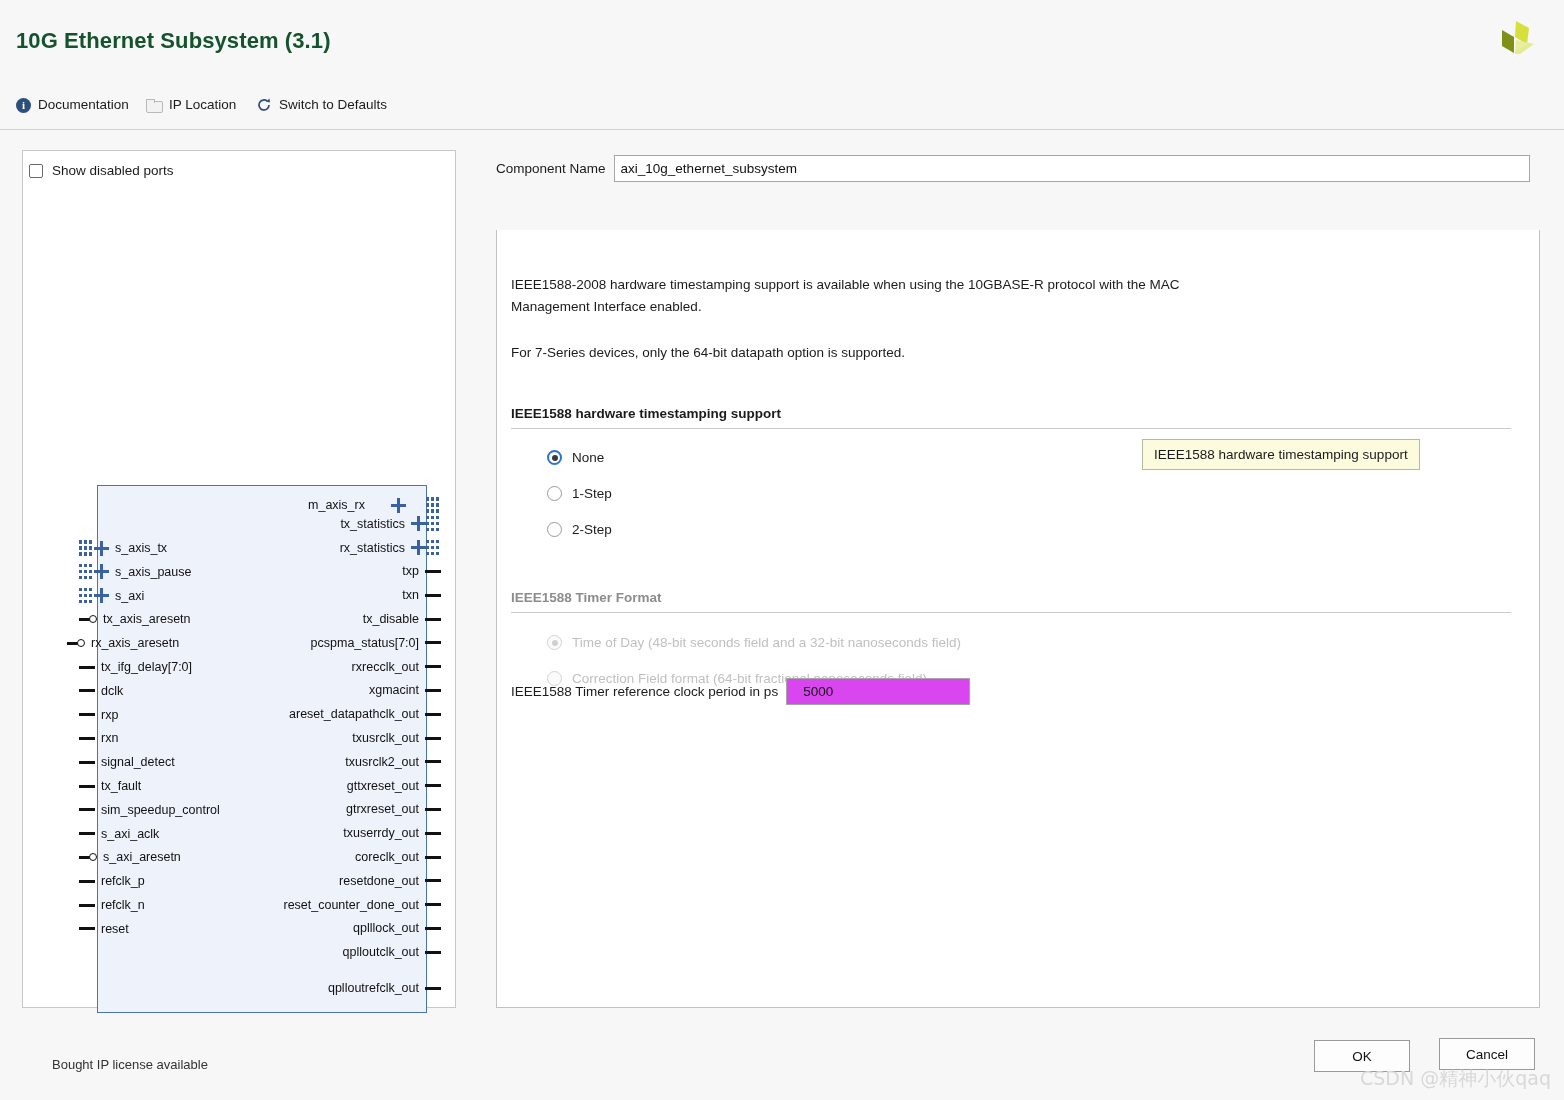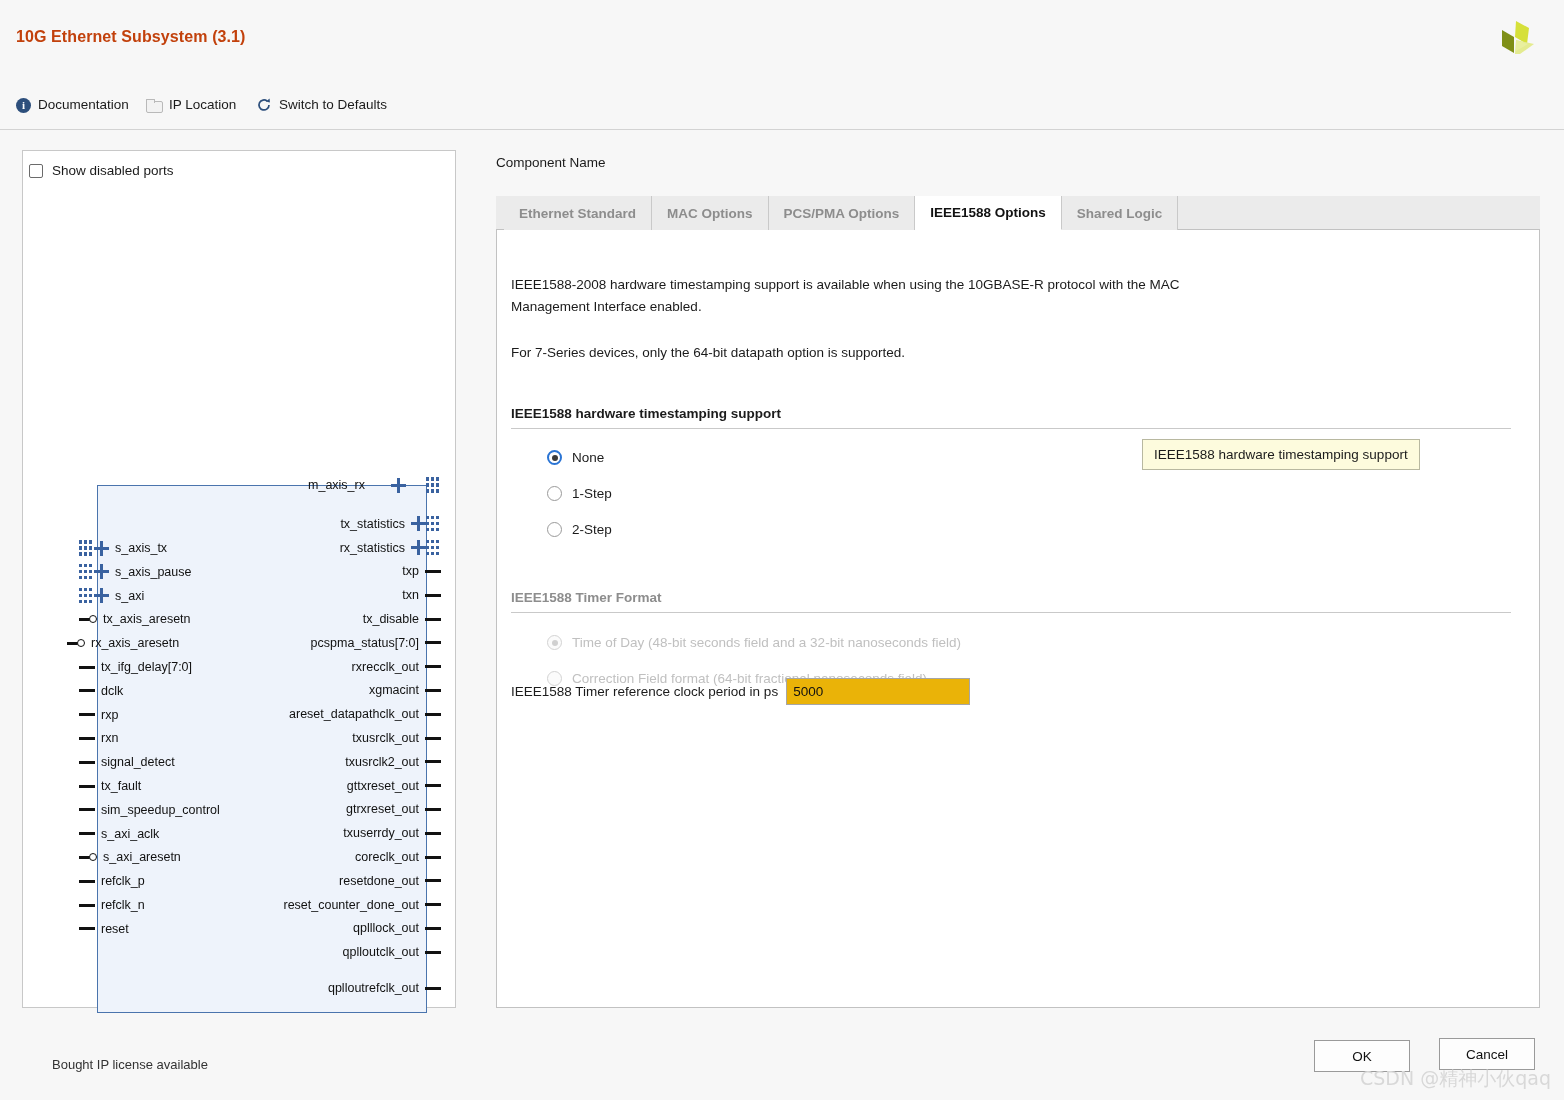--- a/index.html
+++ b/index.html
@@ -11,21 +11,21 @@
     font-size: 13px;
     color: #1b1b1b;
     position: relative;
     overflow: hidden;
   }
 
   
   #header { position: absolute; left: 0; top: 0; width: 1564px; height: 80px; background: #f7f7f7; }
   #title {
     position: absolute; left: 16px; top: 28px;
-    font-size: 16px; font-weight: bold; color: #c2410c;
+    font-size: 22px; font-weight: bold; color: #14532d;
     letter-spacing: .1px;
   }
   #brand-logo { position: absolute; right: 26px; top: 18px; width: 44px; height: 42px; }
 
   
   #toolbar {
     position: absolute; left: 0; top: 80px; width: 1564px; height: 50px;
     background: #f7f7f7; border-bottom: 1px solid #d3d3d3;
   }
   .tb-item {
@@ -161,22 +161,22 @@
     border-radius: 50%; background: #3a3a3a;
   }
   .radio.disabled { border-color: #d3d3d3; background: #fbfbfb; }
   .radio.disabled.checked { border-color: #d3d3d3; border-width: 1.6px; }
   .radio.disabled.checked::after { background: #d0d0d0; }
   .radio-row.disabled { color: #c0c0c0; }
 
   #clk-row { position: absolute; left: 14px; top: 448px; display: flex; align-items: center; }
   #clk-label { font-size: 13.5px; color: #1b1b1b; margin-right: 8px; }
   #clk-input {
-    width: 184px; height: 27px; background: #eab308;
-    border: 1px solid #a6a6a6; padding: 0 6px;
+    width: 184px; height: 27px; background: #d946ef;
+    border: 1px solid #a6a6a6; padding: 0 16px;
     font-family: "Liberation Sans", sans-serif; font-size: 13.5px; color: #111;
     line-height: 25px;
   }
 
   #tooltip {
     position: absolute; left: 1142px; top: 439px;
     background: #fdfbdd; border: 1px solid #b8b8a0;
     padding: 7px 11px; font-size: 13.5px; color: #1b1b1b;
     white-space: nowrap;
   }
@@ -339,21 +339,21 @@
         <span class="pname">refclk_p</span>
       </div>
       <div class="port-row lport" style="top: 742px; left: 56px;">
         <span class="pin-line"></span>
         <span class="pname">refclk_n</span>
       </div>
       <div class="port-row lport" style="top: 765.8px; left: 56px;">
         <span class="pin-line"></span>
         <span class="pname">reset</span>
       </div>
-      <div class="port-row rport" style="top: 322px; right: 14px; gap: 20px;">
+      <div class="port-row rport" style="top: 342px; right: 14px; gap: 20px;">
         <span class="pname">m_axis_rx</span>
         <span class="plus"></span>
         <span class="bus-stub" style="position: relative; height: 20px; width: 15px; display: inline-block;">
           <span class="seg" style="left: 0px; top: 2px; width: 3.4px; height: 3.6px;"></span>
           <span class="seg" style="left: 5px; top: 2px; width: 3.4px; height: 3.6px;"></span>
           <span class="seg" style="left: 10px; top: 2px; width: 3.4px; height: 3.6px;"></span>
           <span class="seg" style="left: 0px; top: 8px; width: 3.4px; height: 3.6px;"></span>
           <span class="seg" style="left: 5px; top: 8px; width: 3.4px; height: 3.6px;"></span>
           <span class="seg" style="left: 10px; top: 8px; width: 3.4px; height: 3.6px;"></span>
           <span class="seg" style="left: 0px; top: 14px; width: 3.4px; height: 3.6px;"></span>
@@ -461,40 +461,24 @@
       </div>
       <div class="port-row rport" style="top: 813px; right: 14px; margin-top: 12px;">
         <span class="pname">qplloutrefclk_out</span>
         <span class="pin-line"></span>
       </div>
     </div>
 </div>
 
 <div id="comp-name-row">
   <span id="comp-name-label">Component Name</span>
+  <div id="comp-name-input">axi_10g_ethernet_subsystem</div>
 </div>
 
 <div id="tabwrap">
-  <div id="tabstrip">
-      <div class="tab" style="left: 8px;">
-        <span>Ethernet Standard</span>
-      </div>
-      <div class="tab" style="left: 156.031px;">
-        <span>MAC Options</span>
-      </div>
-      <div class="tab" style="left: 272.531px;">
-        <span>PCS/PMA Options</span>
-      </div>
-      <div class="tab active" style="left: 419.297px;">
-        <span>IEEE1588 Options</span>
-      </div>
-      <div class="tab" style="left: 565.844px;">
-        <span>Shared Logic</span>
-      </div>
-    </div>
   <div id="tabpage">
 
     <div class="para" id="para1">IEEE1588-2008 hardware timestamping support is available when using the 10GBASE-R protocol with the MAC Management Interface enabled.</div>
     <div class="para" id="para2">For 7-Series devices, only the 64-bit datapath option is supported.</div>
 
     <div class="group-title" style="top:176px;">IEEE1588 hardware timestamping support</div>
     <div class="group-rule" style="left:14px; top:198px; width:1000px;"></div>
 
     <div class="radio-row" style="left:50px; top:220px;">
       <span class="radio checked"></span>

